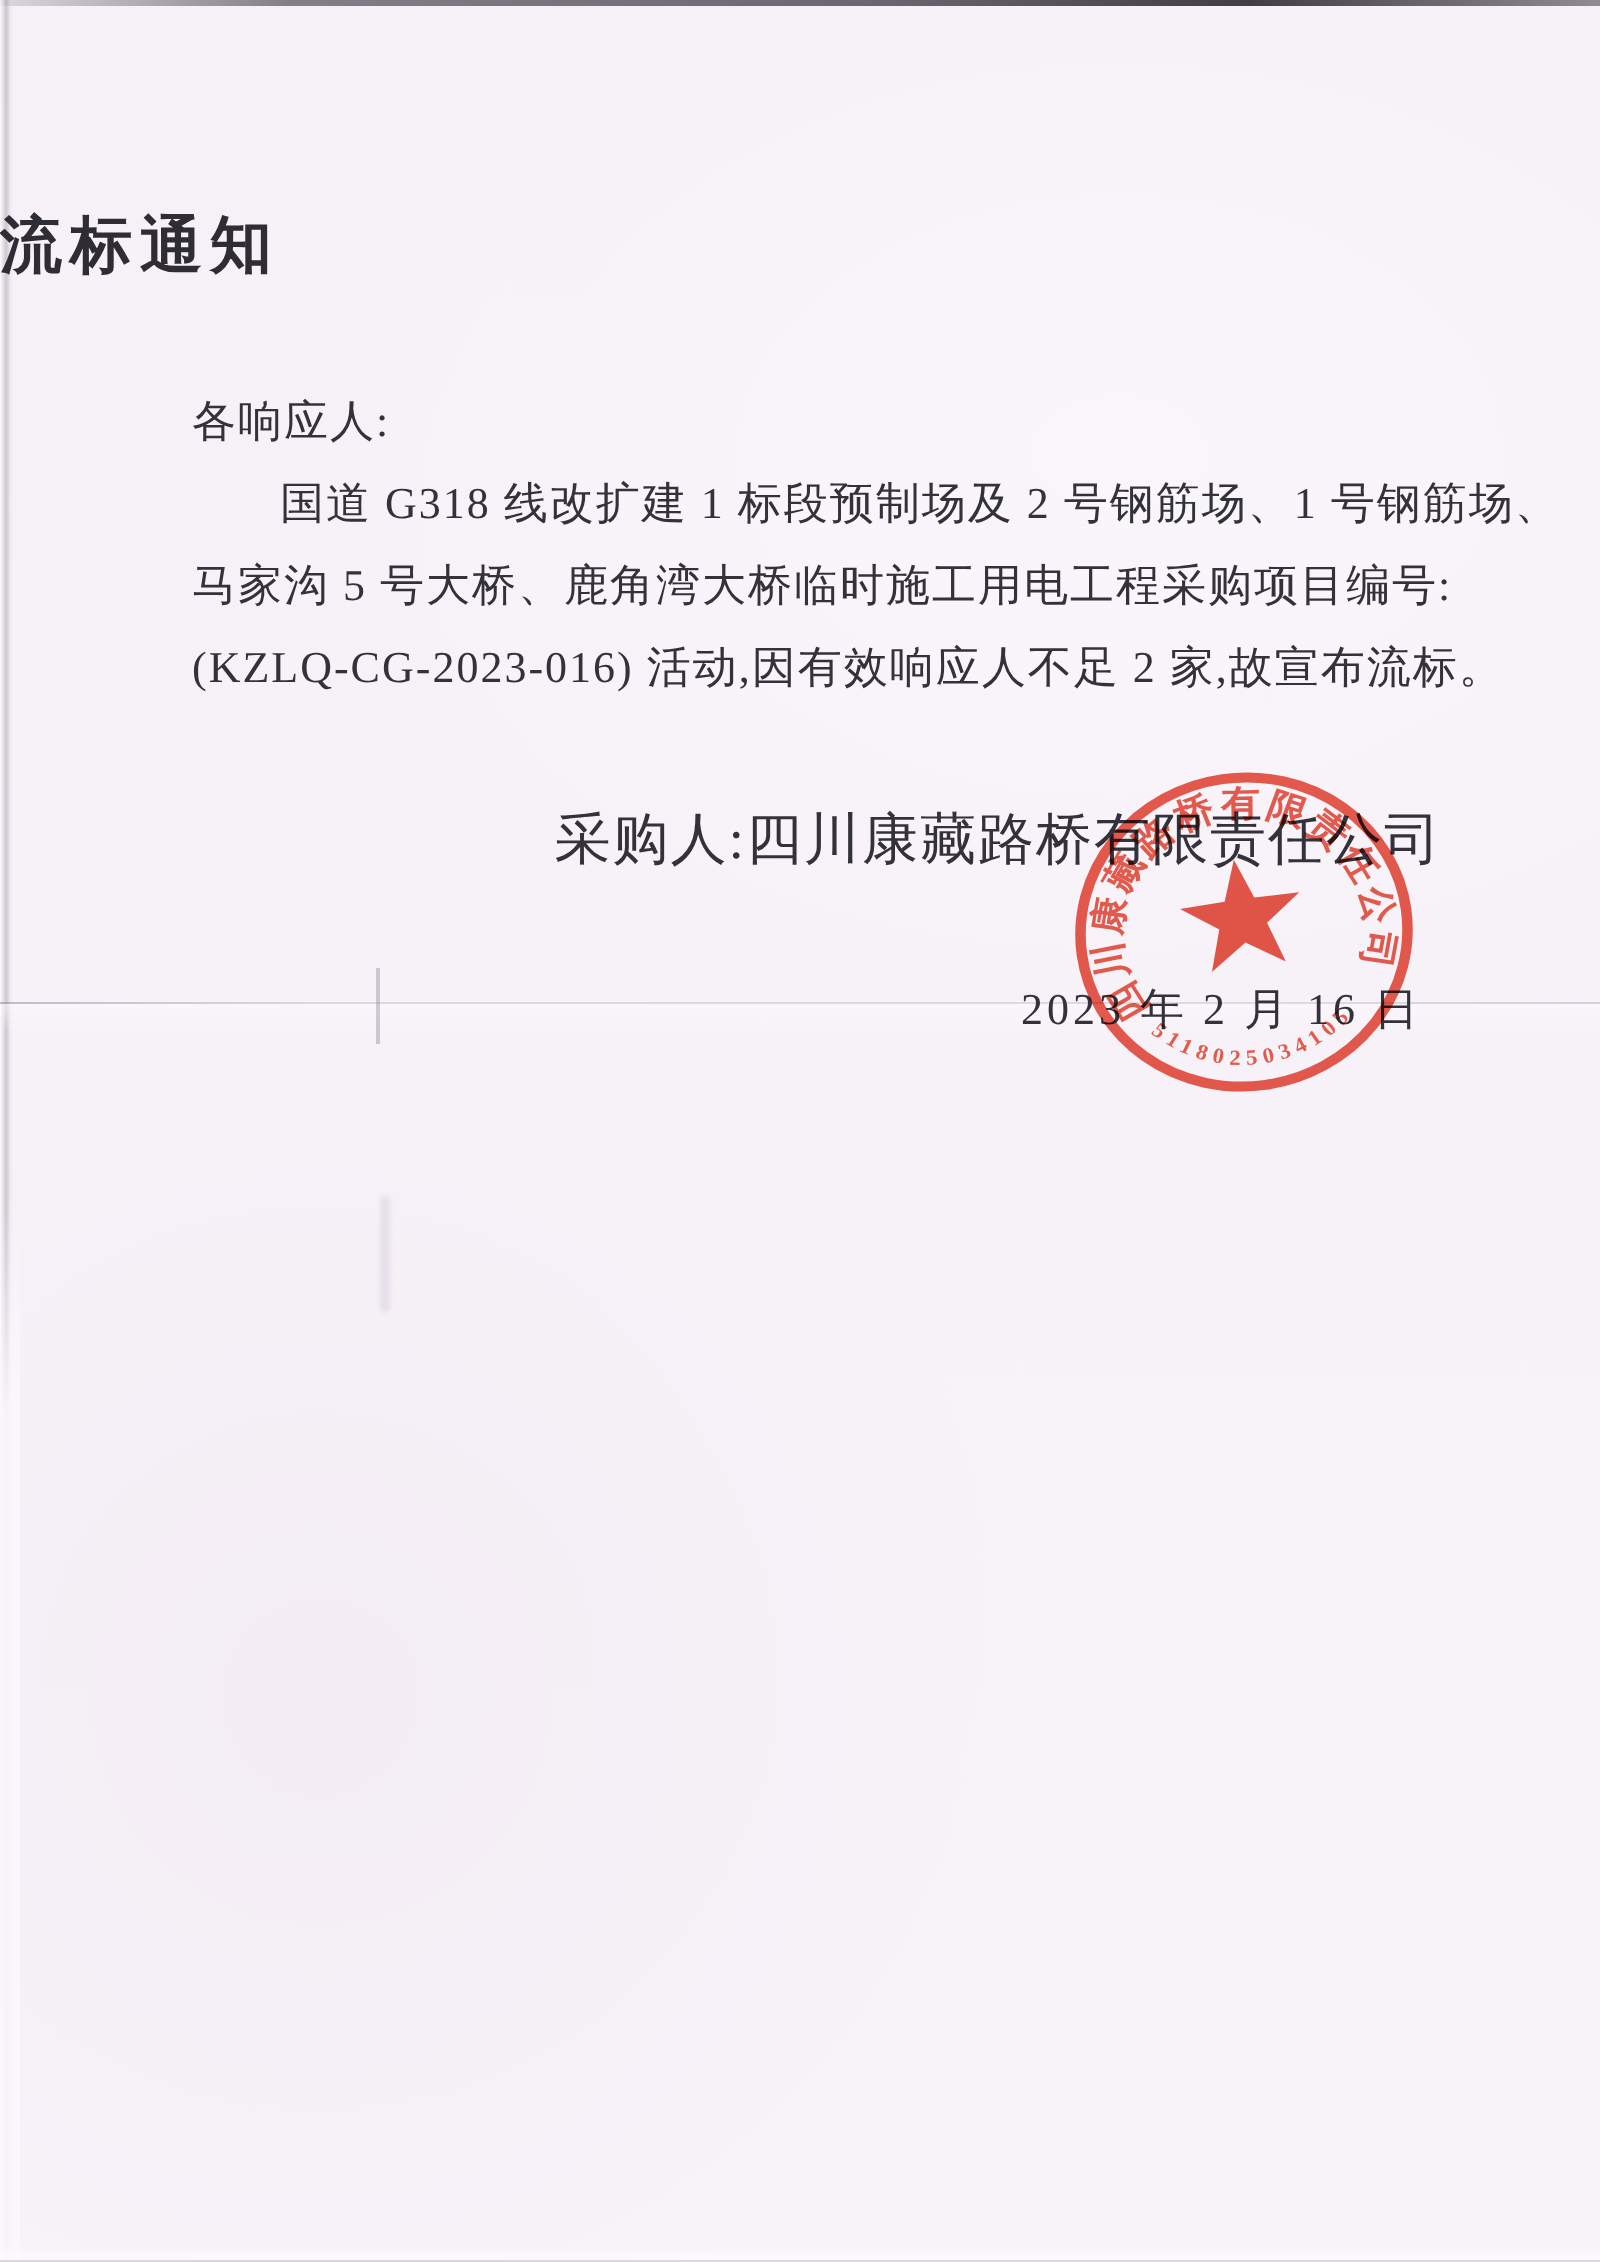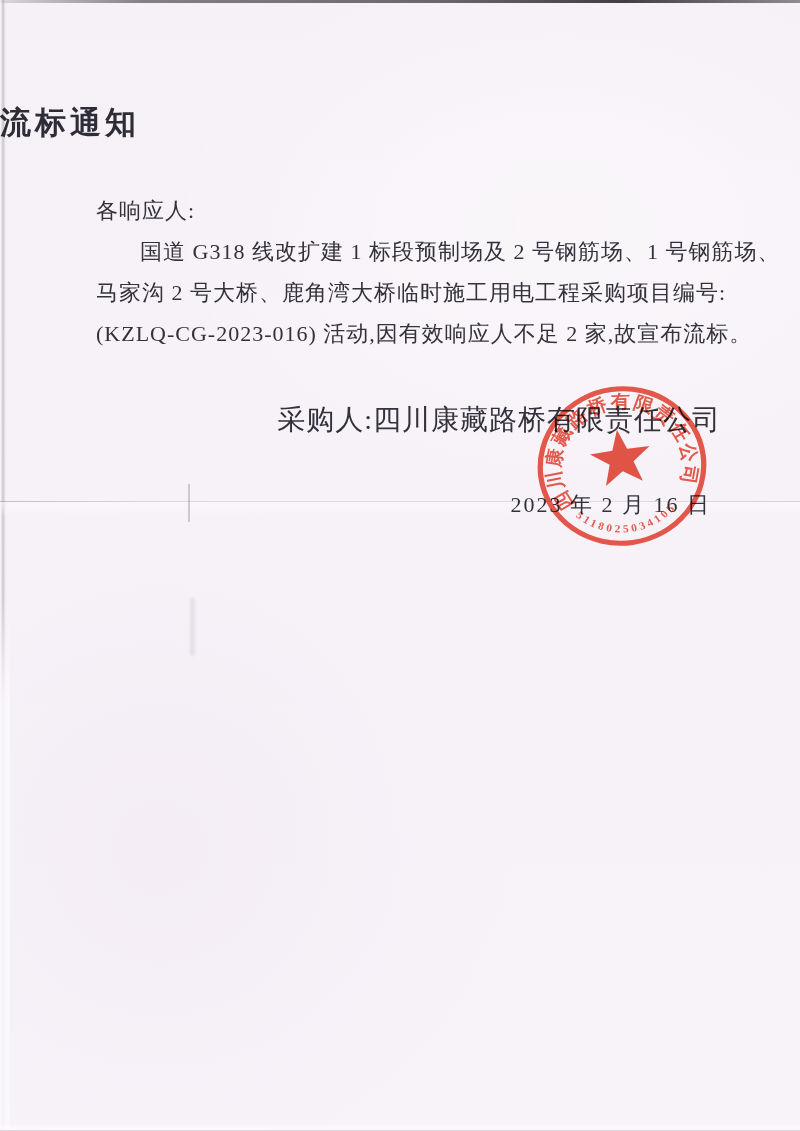--- a/index.html
+++ b/index.html
@@ -100,21 +100,21 @@
   <div class="crease-band"></div>
   <div class="crease-tick"></div>
   <div class="smudge-vertical"></div>
   <div class="scan-bottom-edge"></div>
 
   <div class="doc-title">流标通知</div>
 
   <div class="doc-body">
     <div class="doc-line">各响应人:</div>
     <div class="doc-line indent">国道 G318 线改扩建 1 标段预制场及 2 号钢筋场、1 号钢筋场、</div>
-    <div class="doc-line">马家沟 2 号大桥、鹿角湾大桥临时施工用电工程采购项目编号:</div>
+    <div class="doc-line">马家沟 5 号大桥、鹿角湾大桥临时施工用电工程采购项目编号:</div>
     <div class="doc-line">(KZLQ-CG-2023-016) 活动,因有效响应人不足 2 家,故宣布流标。</div>
   </div>
 
   <div class="signer-line">采购人:四川康藏路桥有限责任公司</div>
 
   <div class="date-line">2023 年 2 月 16 日</div>
 
   <div class="seal">
     <svg viewBox="0 0 200 200" preserveAspectRatio="none" font-family="Liberation Serif, DejaVu Serif, serif">
       <defs>

